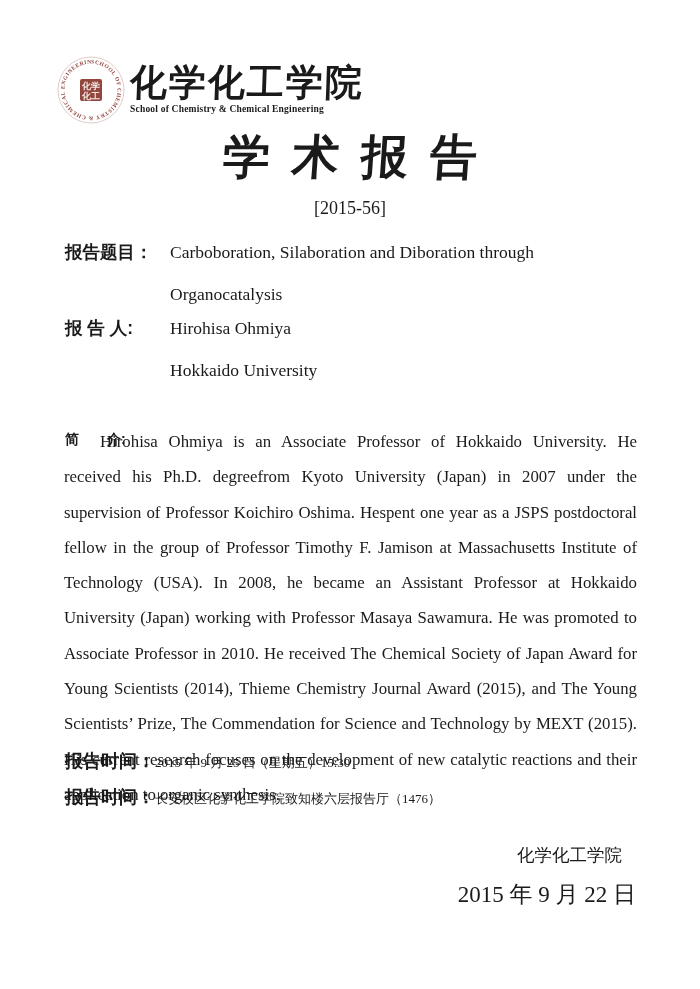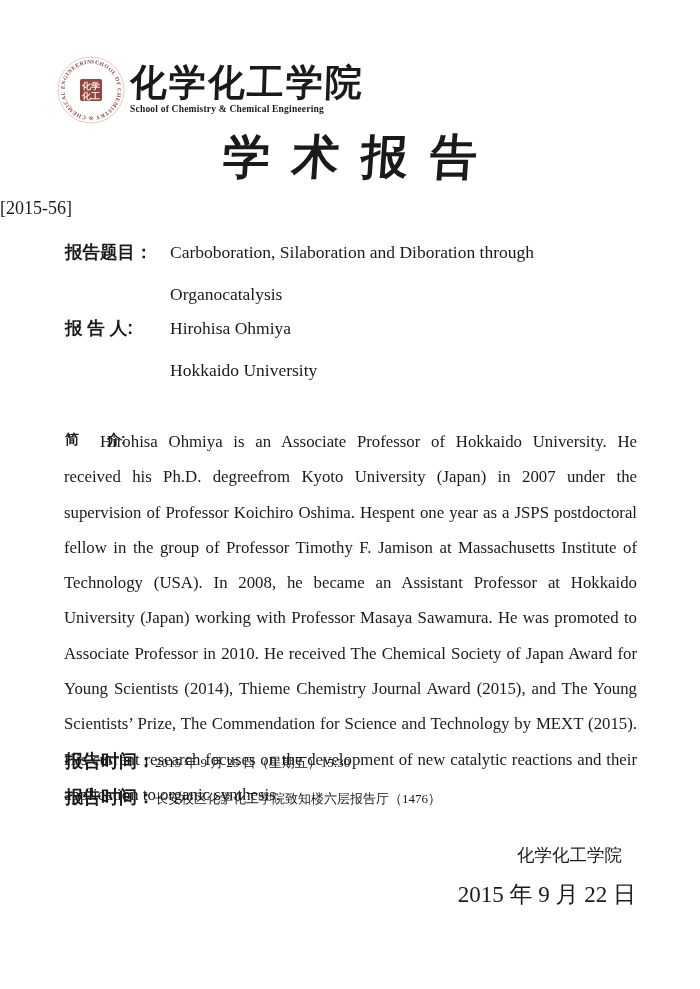--- a/index.html
+++ b/index.html
@@ -40,21 +40,21 @@
     font-family:"Liberation Sans", sans-serif;
     font-weight:bold;
     font-size:47px;
     letter-spacing:22px;
     text-indent:22px;
     transform:skewX(-4deg);
     white-space:nowrap;
   }
   .issue-no{
     position:absolute;top:198px;left:0;width:100%;
-    text-align:left;
+    text-align:center;
     font-size:18px;
   }
   
   .field{position:absolute;left:65px;width:572px;display:flex;}
   .field-label{
     flex:0 0 105px;
     font-family:"Liberation Sans", sans-serif;
     font-weight:bold;
     font-size:17.5px;
     line-height:42px;

